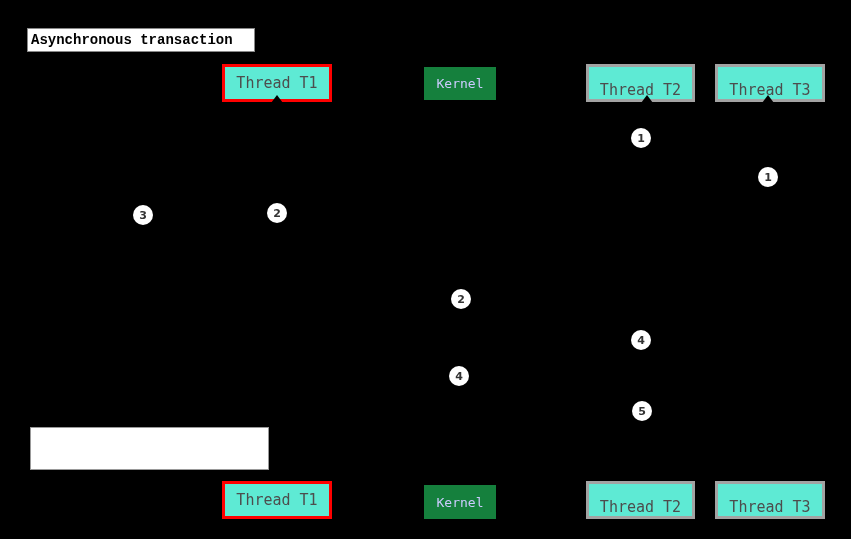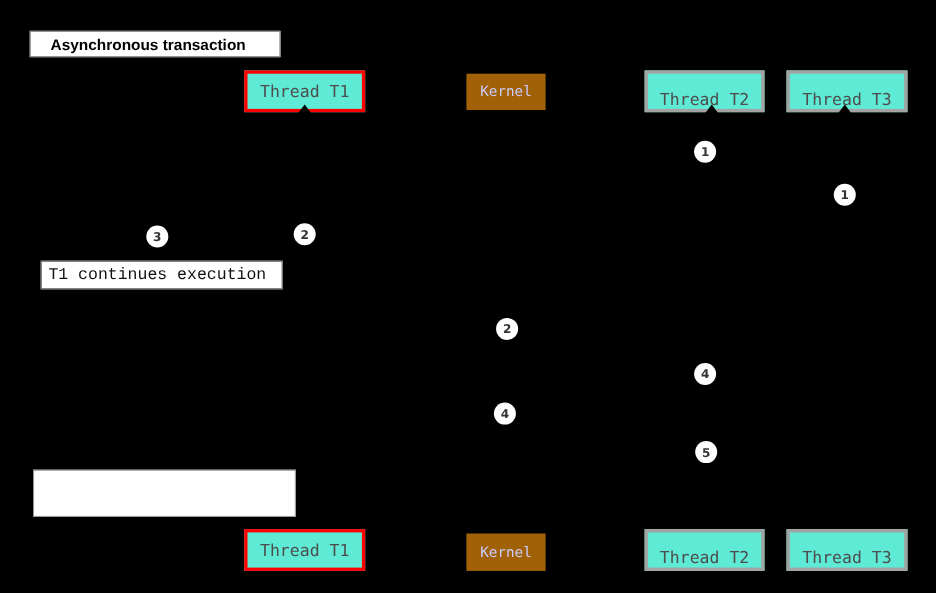--- a/index.html
+++ b/index.html
@@ -1,27 +1,27 @@
 <!DOCTYPE html>
 <html><head>
 <meta charset="utf-8">
 <style>
   html,body{margin:0;padding:0;background:#000;}
   .canvas{position:relative;width:851px;height:539px;background:#000;overflow:hidden;
           font-family:"DejaVu Sans Mono",monospace;}
   .title-box{position:absolute;left:27px;top:28px;width:228px;height:24px;background:#fff;
           border:1px solid #888;box-sizing:border-box;display:flex;align-items:center;
-          padding-left:18px;font-weight:bold;font-size:14px;color:#000;
-          font-family:Liberation Sans, sans-serif;letter-spacing:0px;}
+          padding-left:3px;font-weight:bold;font-size:14px;color:#000;
+          font-family:Liberation Mono, monospace;letter-spacing:0px;}
   .pbox{position:absolute;box-sizing:border-box;background:#5eead4;display:flex;align-items:center;
           justify-content:center;font-size:15px;color:#4D4D4D;
           font-family:"DejaVu Sans Mono",monospace;}
   .pbox.red{border:3px solid #FF0000;}
   .pbox.blue{border:3px solid #a3a3a3;align-items:flex-end;}
-  .pbox.kernel{background:#a16207;color:#CCCCFF;font-size:13px;border:none;}
+  .pbox.kernel{background:#15803d;color:#CCCCFF;font-size:13px;border:none;}
   .note{position:absolute;background:#fff;border:1px solid #666;box-sizing:border-box;
           display:flex;align-items:center;padding-left:6px;font-size:15px;color:#111;
           font-family:"Liberation Mono",monospace;}
   .blank-note{position:absolute;left:30px;top:427px;width:239px;height:43px;background:#fff;
           border:1px solid #999;box-sizing:border-box;}
   .circle{position:absolute;width:20px;height:20px;border-radius:50%;background:#fff;
           color:#333;font-family:"DejaVu Sans",sans-serif;font-size:11px;font-weight:bold;
           display:flex;align-items:center;justify-content:center;box-sizing:border-box;}
   .notch{position:absolute;width:0;height:0;border-left:6px solid transparent;
           border-right:6px solid transparent;}
@@ -59,21 +59,20 @@
 
   <div class="circle" style="left:631px;top:128px;">1</div>
   <div class="circle" style="left:758px;top:167px;">1</div>
   <div class="circle" style="left:267px;top:203px;">2</div>
   <div class="circle" style="left:133px;top:205px;">3</div>
   <div class="circle" style="left:451px;top:289px;">2</div>
   <div class="circle" style="left:631px;top:330px;">4</div>
   <div class="circle" style="left:449px;top:366px;">4</div>
   <div class="circle" style="left:632px;top:401px;">5</div>
 
-  <div class="note" style="left:37px;top:237px;width:220px;height:26px;">T1 continues execution</div>
   <div class="blank-note"></div>
 
   <div class="pbox red" style="left:222px;top:481px;width:110px;height:38px;">
     <span>Thread T1</span>
   </div>
   <div class="pbox kernel" style="left:424px;top:485px;width:72px;height:34px;">
     <span>Kernel</span>
   </div>
   <div class="pbox blue" style="left:586px;top:481px;width:109px;height:38px;">
     <span>Thread T2</span>

